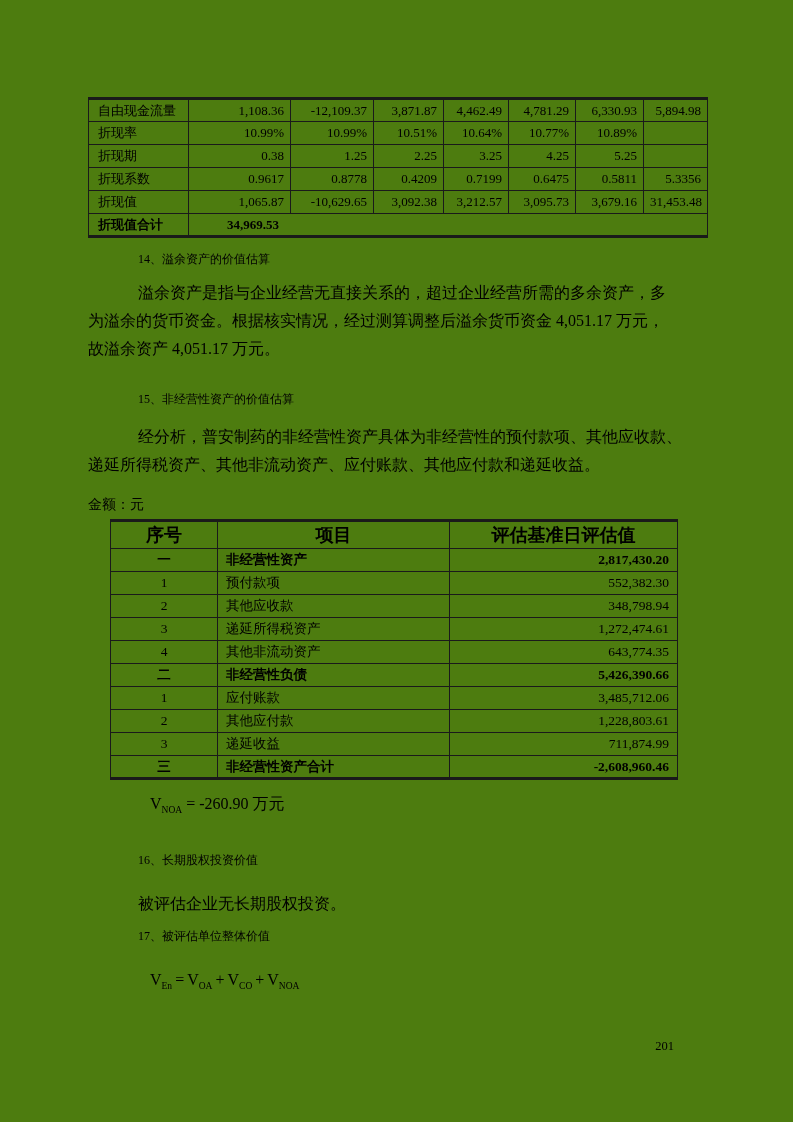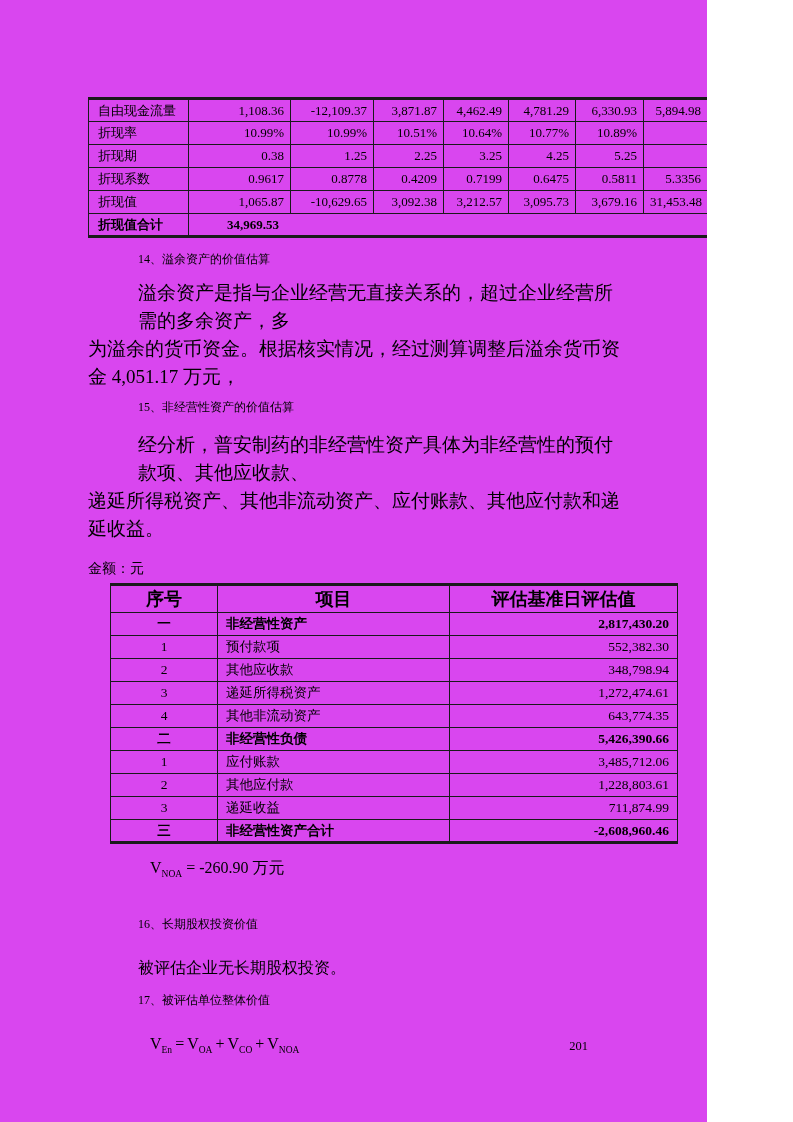--- a/index.html
+++ b/index.html
@@ -1,20 +1,20 @@
 <!DOCTYPE html>
 <html><head>
 <meta charset="utf-8">
 <style>
   * { margin:0; padding:0; box-sizing:border-box; }
   html,body { background:#ffffff; }
   .page {
     position:relative;
-    width:707px; height:1122px;
-    background:#d946ef;
+    width:793px; height:1122px;
+    background:#4d7c0f;
     color:#000;
     font-family:"Liberation Serif","DejaVu Serif",serif;
     padding:97px 86px 0 88px;
     overflow:hidden;
   }
 
   
   table { border-collapse:collapse; table-layout:fixed; }
   .t1 {
     width:619px;
@@ -32,24 +32,24 @@
     white-space:nowrap;
     overflow:hidden;
   }
   .t1 td.label { text-align:left; padding-left:9px; }
   .t1 tr.total td { font-weight:bold; }
   .t1 td.total-val { text-align:left; padding-left:38px; }
 
   
   .h-num { font-size:12px; line-height:16px; padding-left:50px; }
   .h14 { margin-top:13px; }
-  .para { font-size:19px; line-height:28px; }
+  .para { font-size:16px; line-height:28px; }
   .p14 { margin-top:12px; }
   .p14 .l1 { padding-left:50px; }
-  .h15 { margin-top:8px; }
+  .h15 { margin-top:28px; }
   .p15 { margin-top:16px; }
   .p15 .l1 { padding-left:50px; }
   .unit-note { margin-top:18px; font-size:14px; line-height:16px; text-align:left; padding-right:30px; }
 
   
   .t2 {
     margin-left:22px;
     margin-top:6px;
     width:567px;
     border-top:3px solid #1a1a1a;
@@ -160,20 +160,21 @@
       <td class="label">折现值合计</td>
       <td class="total-val" colspan="7">34,969.53</td>
     </tr>
   </tbody>
     </table>
 
   <div class="h-num h14">14、溢余资产的价值估算</div>
   <div class="para p14">
     <div class="l1">溢余资产是指与企业经营无直接关系的，超过企业经营所需的多余资产，多</div>
     <div>为溢余的货币资金。根据核实情况，经过测算调整后溢余货币资金 4,051.17 万元，</div>
+    <div>故溢余资产 4,051.17 万元。</div>
   </div>
 
   <div class="h-num h15">15、非经营性资产的价值估算</div>
   <div class="para p15">
     <div class="l1">经分析，普安制药的非经营性资产具体为非经营性的预付款项、其他应收款、</div>
     <div>递延所得税资产、其他非流动资产、应付账款、其他应付款和递延收益。</div>
   </div>
   <div class="unit-note">金额：元</div>
 
   <table class="t2">

